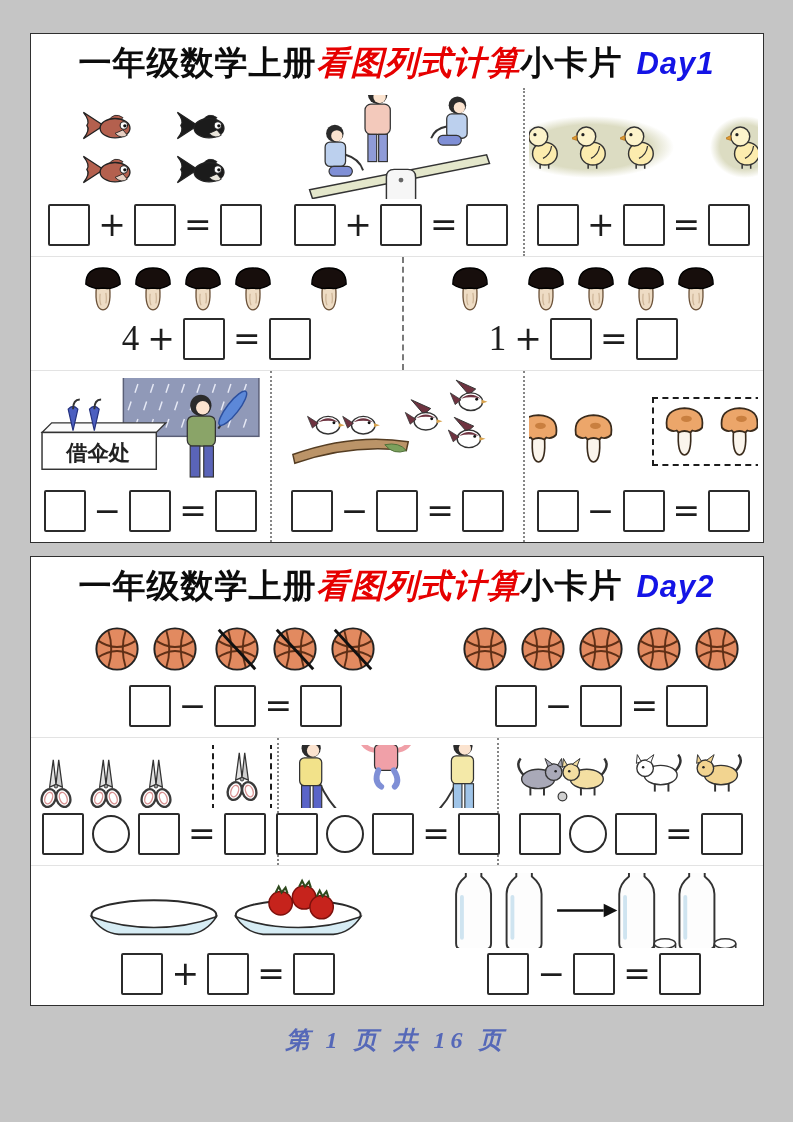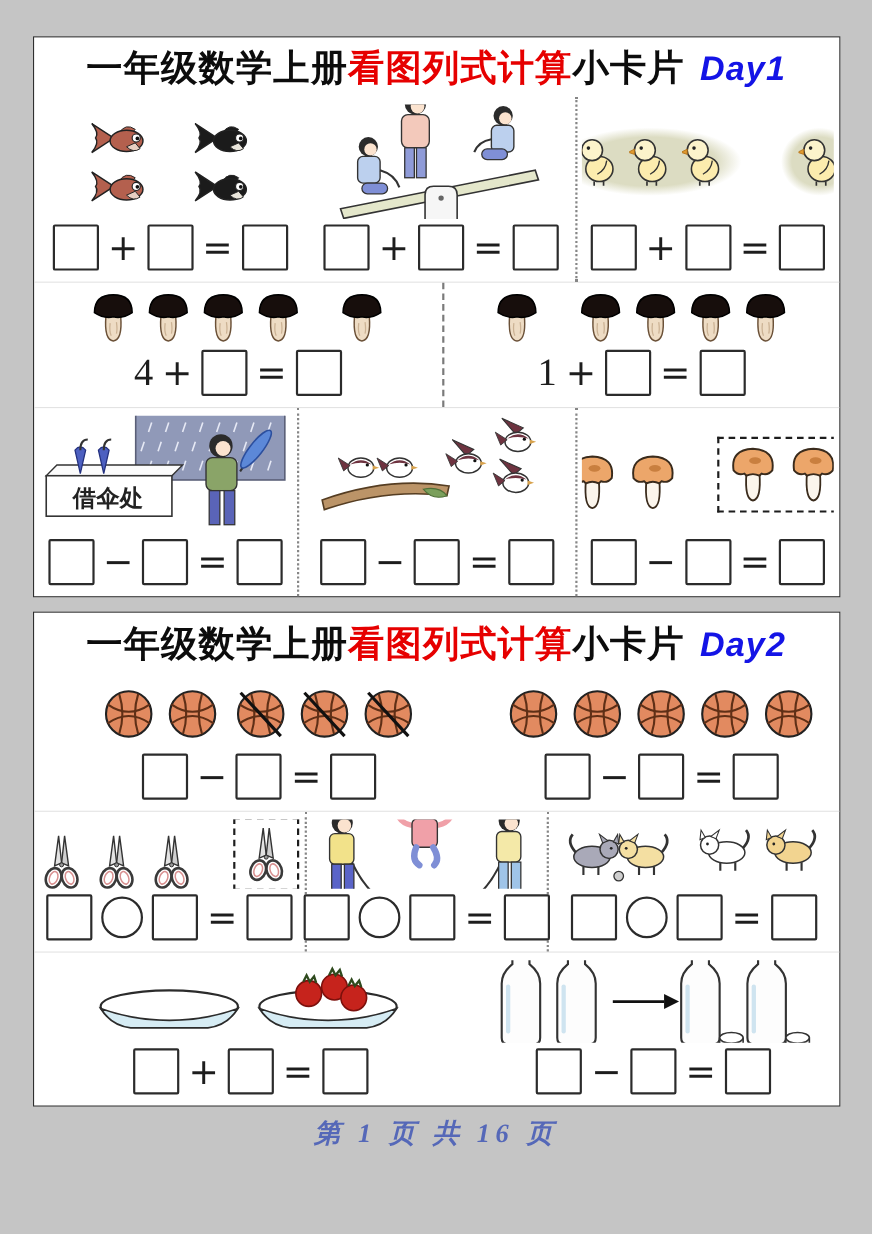--- a/index.html
+++ b/index.html
@@ -4,21 +4,21 @@
 <style>
   * { box-sizing: border-box; margin: 0; padding: 0; }
   html, body { width: 793px; height: 1122px; }
   body { background: #c5c5c5; font-family: "Liberation Sans", sans-serif; overflow: hidden; }
   .page { width: 793px; height: 1122px; padding-top: 33px; }
   .card { width: 734px; margin: 0 auto; background: #fff; border: 1.5px solid #2f2f2f; }
   .card + .card { margin-top: 13px; }
   .card-title { text-align: center; font-family: "Liberation Serif", serif; font-weight: bold;
                 font-size: 33px; line-height: 1; padding: 13px 0 8px; letter-spacing: 1px;
                 color: #0c0c0c; white-space: nowrap; }
-  .card-title .hl { color: #e60000; }
+  .card-title .hl { color: #e60000; font-style: italic; }
   .card-title .day { color: #1414e6; font-family: "Liberation Sans", sans-serif; font-style: italic;
                      font-weight: bold; margin-left: 14px; font-size: 31px; margin-top: 48px; }
   .row { display: flex; align-items: stretch; }
   .row + .row { border-top: 1.5px solid #e3e3e3; }
   .cell { display: flex; flex-direction: column; align-items: center; justify-content: space-between;
           padding: 7px 4px 10px; min-width: 0; }
   .cell.dotted { border-right: 2px dotted #868686; }
   .cell.dashed { border-right: 2px dashed #7a7a7a; }
   .pic { flex: 1; display: flex; align-items: center; justify-content: center; width: 100%; overflow: hidden; }
   .groups { display: flex; align-items: flex-end; justify-content: center; gap: 36px; }
@@ -27,21 +27,21 @@
   .group.boxed { border: 2px dashed #1d1d1d; padding: 5px 8px; }
   .group.ground { background: radial-gradient(closest-side, #dcdcc2 72%, rgba(220,220,194,0) 100%);
                   border-radius: 50%; padding: 8px 16px; }
   .icon { display: inline-flex; line-height: 0; }
   .scene { display: inline-flex; line-height: 0; }
   .eq { display: flex; align-items: center; justify-content: center; gap: 8px; margin-top: 5px; flex: 0 0 auto; }
   .eq-box { width: 42px; height: 42px; border: 2.5px solid #2b2b2b; background: #fff; border-radius: 2px; }
   .eq-circle { width: 38px; height: 38px; border: 2.5px solid #2b2b2b; border-radius: 50%; background: #fff; }
   .eq-op { font-size: 33px; line-height: 38px; color: #1d1d1d; font-family: "DejaVu Sans", sans-serif; }
   .eq-num { font-size: 35px; line-height: 40px; color: #1d1d1d; font-family: "Liberation Serif", serif; }
-  .footer { text-align: center; margin-top: 8px; font-family: "Liberation Serif", serif;
+  .footer { text-align: center; margin-top: 18px; font-family: "Liberation Serif", serif;
             font-style: italic; font-weight: bold; font-size: 24px; color: #5568b8; letter-spacing: 5px; }
 </style>
 </head>
 <body style="background: rgb(197, 197, 197);">
 
 <div class="page">
 
   <section class="card">
     <h1 class="card-title" style="color: rgb(12, 12, 12);"><span>一年级数学上册</span><span class="hl" style="color: rgb(230, 0, 0);">看图列式计算</span><span>小卡片</span><span class="day" style="color: rgb(20, 20, 230);">Day1</span></h1>
     <div>

